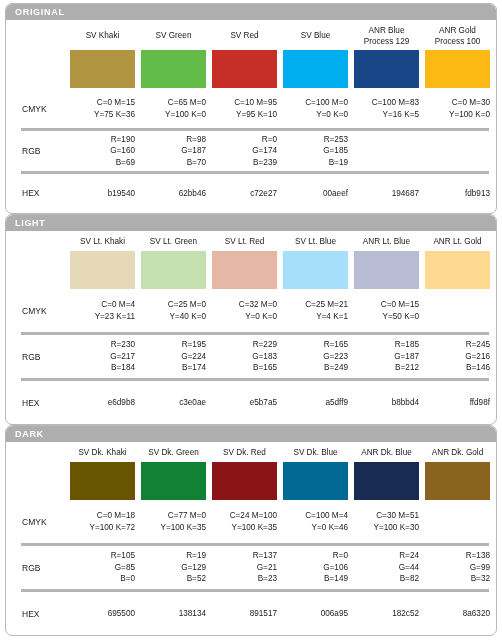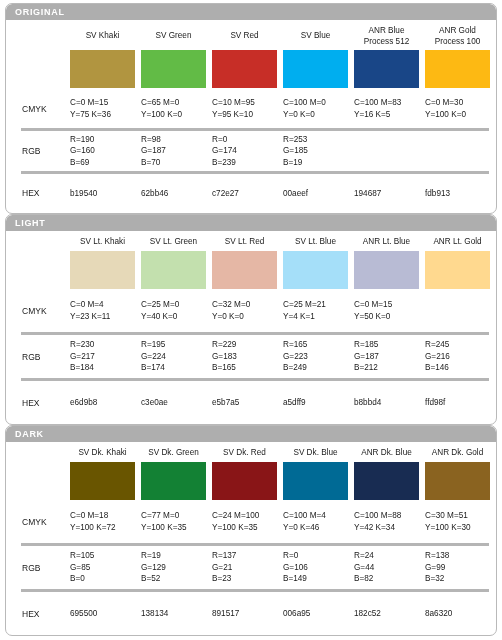--- a/index.html
+++ b/index.html
@@ -87,21 +87,21 @@
   .row-data {
     flex: 1 1 0;
     min-height: 0;
   }
   .row-label {
     font-size: 8.5px;
     color: #1a1a1a;
     padding-left: 2px;
   }
   .cell {
-    text-align: left;
+    text-align: right;
     font-size: 8.2px;
     line-height: 11.5px;
     color: #1a1a1a;
   }
   .cell span { display: block; }
 
   .divider {
     height: 3px;
     background: #b5b5b5;
     margin: 2px 1px;
@@ -130,21 +130,21 @@
         <div class="col-name">
           <span>SV Red</span>
           <span class="sub"></span>
         </div>
         <div class="col-name">
           <span>SV Blue</span>
           <span class="sub"></span>
         </div>
         <div class="col-name">
           <span>ANR Blue</span>
-          <span class="sub">Process 512</span>
+          <span class="sub">Process 129</span>
         </div>
         <div class="col-name">
           <span>ANR Gold</span>
           <span class="sub">Process 100</span>
         </div>
       </div>
 
       <div class="grid-row row-swatches">
         <div></div>
         <div class="swatch" style="background-color: rgb(177, 149, 64);"></div>
@@ -395,24 +395,20 @@
         </div>
         <div class="cell">
           <span>C=24 M=100</span>
           <span>Y=100 K=35</span>
         </div>
         <div class="cell">
           <span>C=100 M=4</span>
           <span>Y=0 K=46</span>
         </div>
         <div class="cell">
-          <span>C=100 M=88</span>
-          <span>Y=42 K=34</span>
-        </div>
-        <div class="cell">
           <span>C=30 M=51</span>
           <span>Y=100 K=30</span>
         </div>
       </div>
 
       <div class="divider"></div>
 
       <div class="grid-row row-data">
         <div class="row-label">RGB</div>
         <div class="cell">

